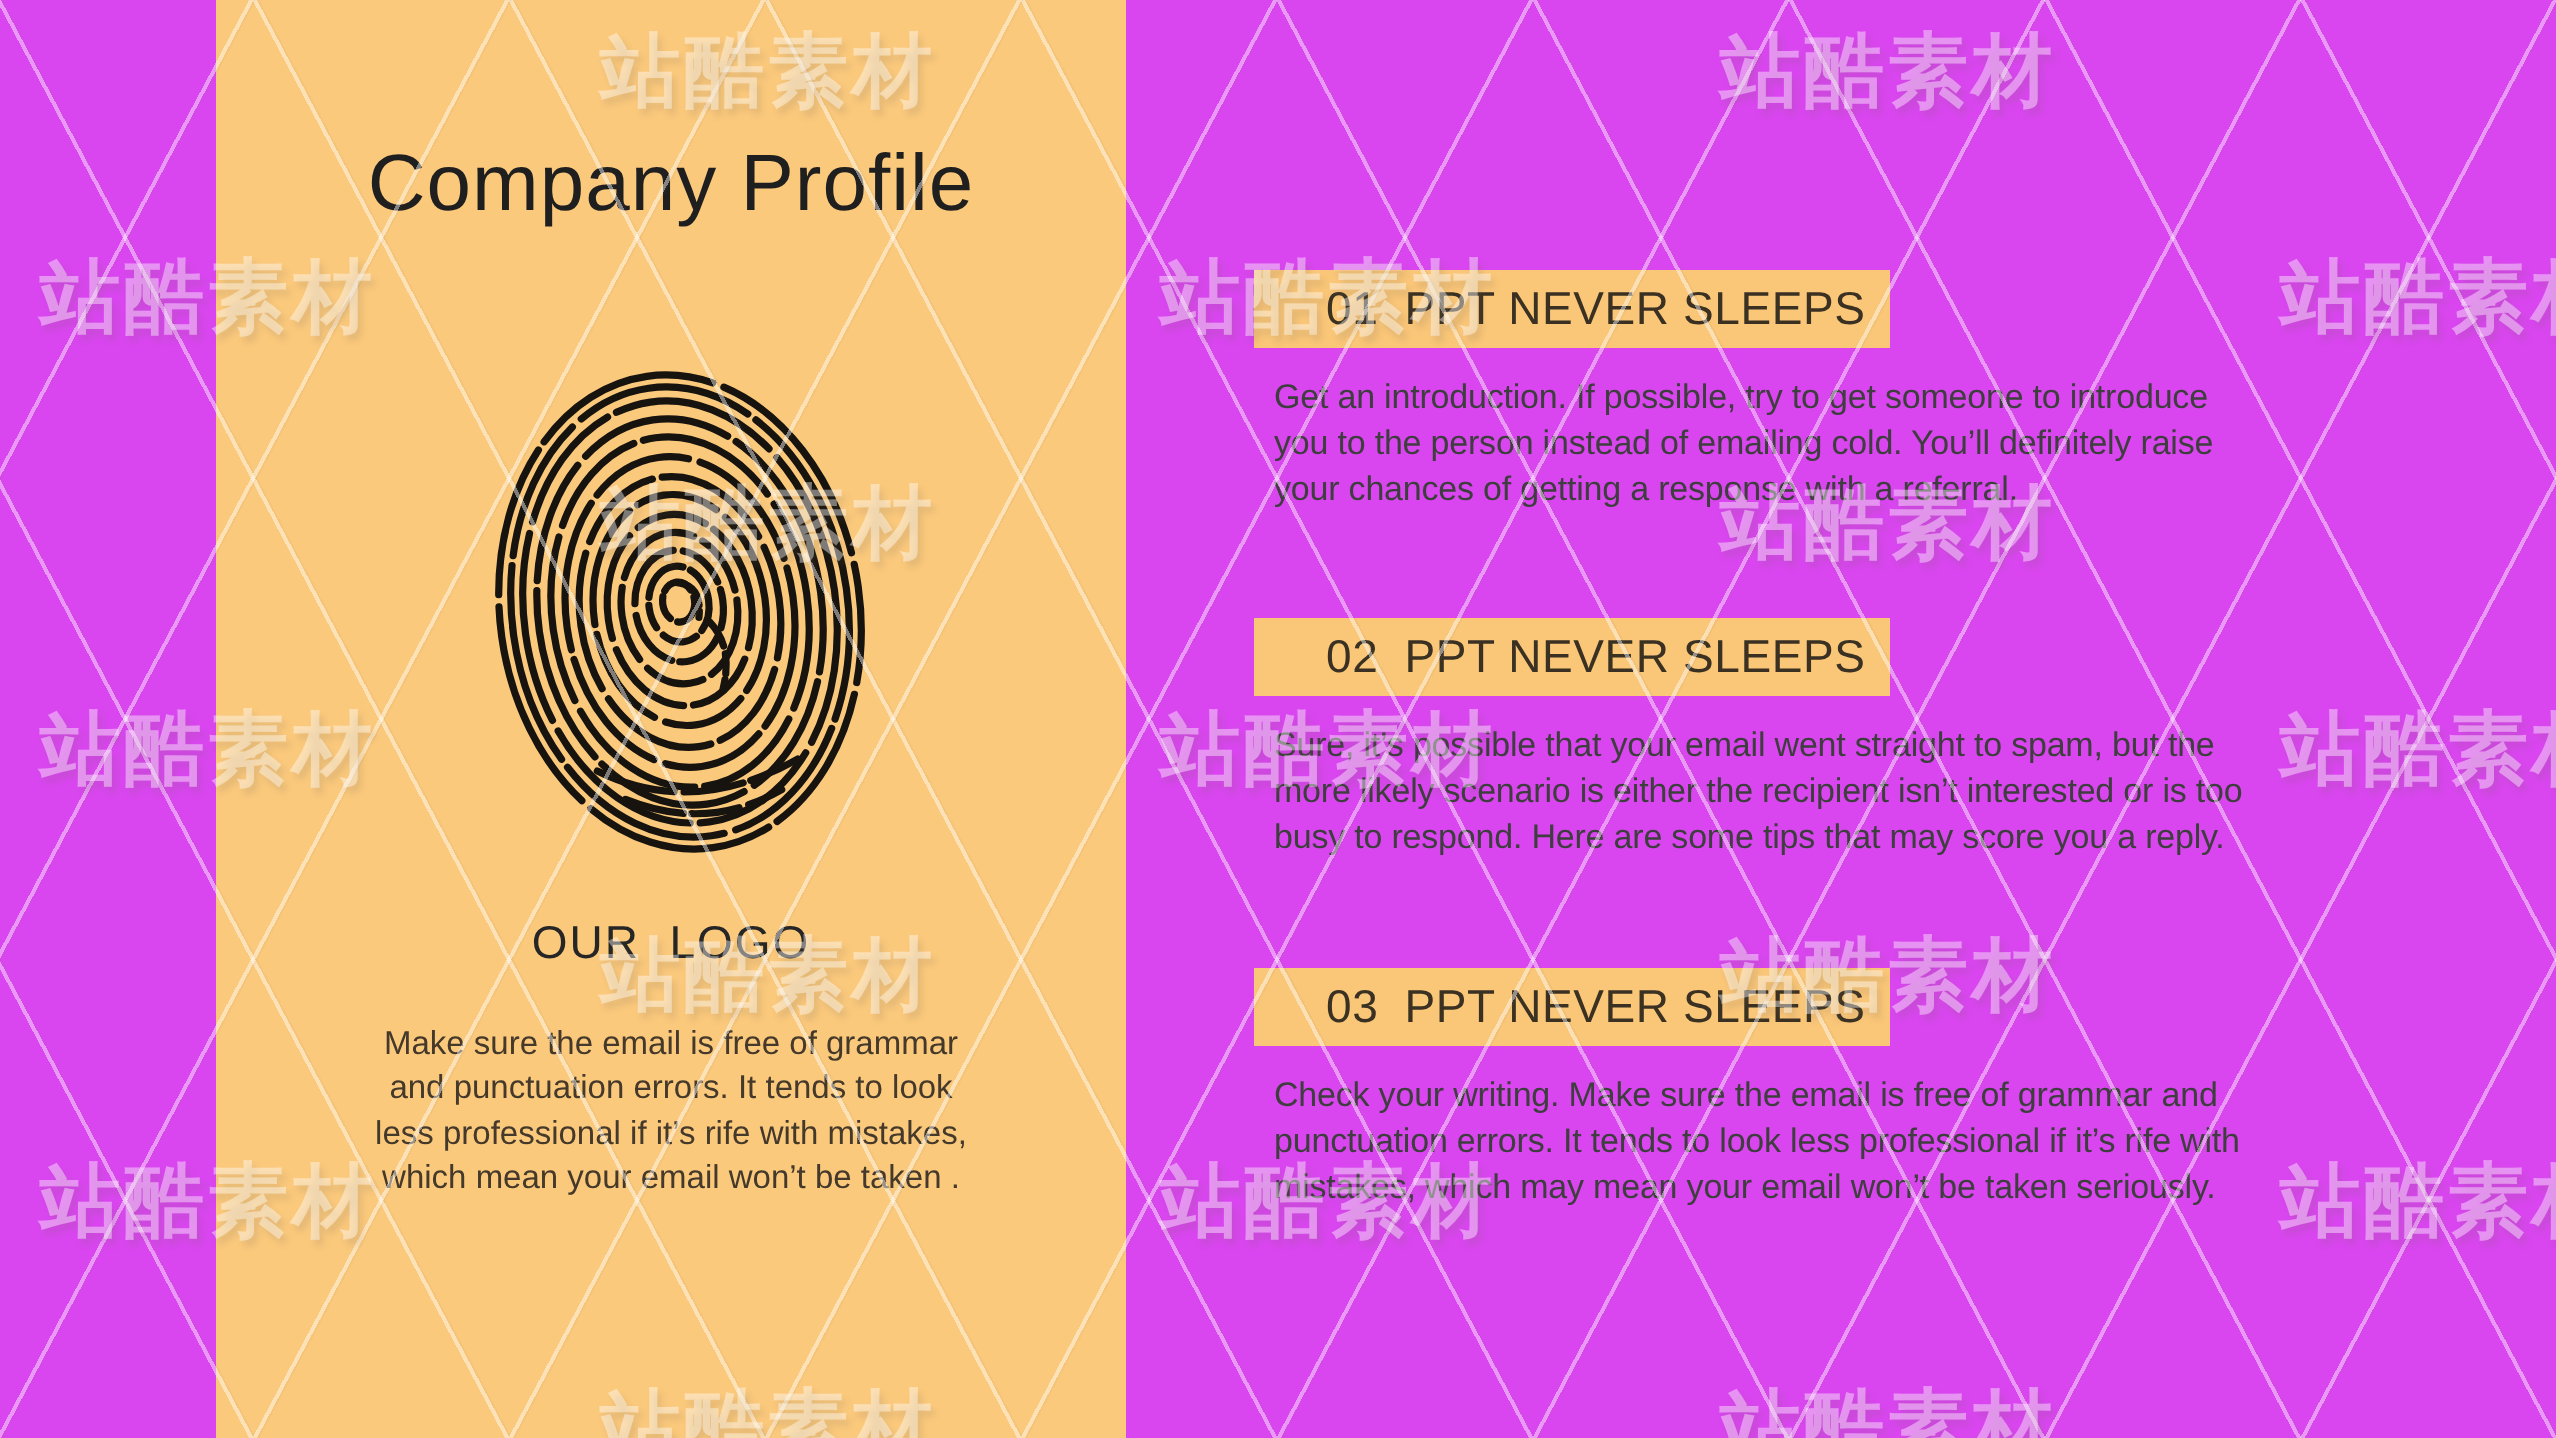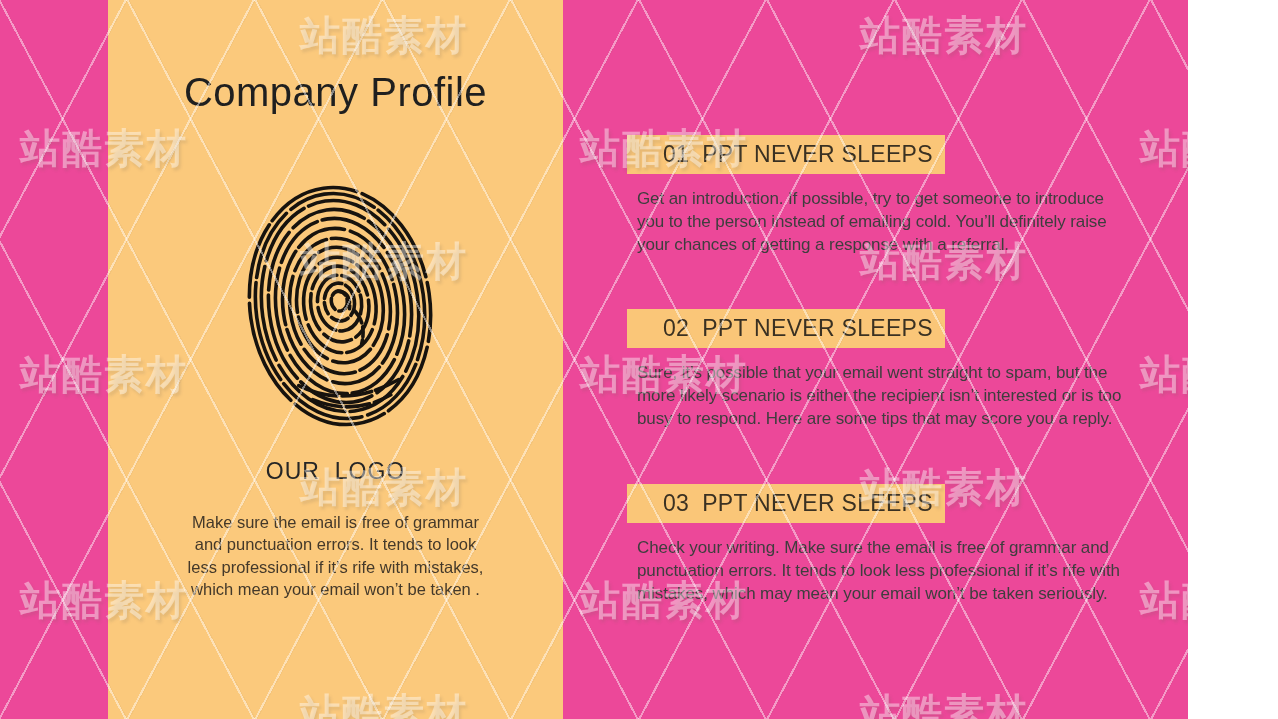--- a/index.html
+++ b/index.html
@@ -1,18 +1,18 @@
 <!DOCTYPE html>
 <html><head>
 <meta charset="utf-8">
 <style>
   html,body { margin:0; padding:0; background:#ffffff; }
   .stage {
-    position:relative; width:1188px; height:719px; overflow:hidden;
-    background:#ec4899; font-family:"Liberation Sans", sans-serif;
+    position:relative; width:1278px; height:719px; overflow:hidden;
+    background:#d946ef; font-family:"Liberation Sans", sans-serif;
   }
 
   
   .left-panel {
     position:absolute; left:108px; top:0; width:455px; height:719px;
     background:#FBC97C;
   }
   .panel-title {
     position:absolute; left:0; top:70px; width:455px; text-align:center;
     font-size:40px; font-weight:300; color:#1f1f1f; letter-spacing:0.5px;

